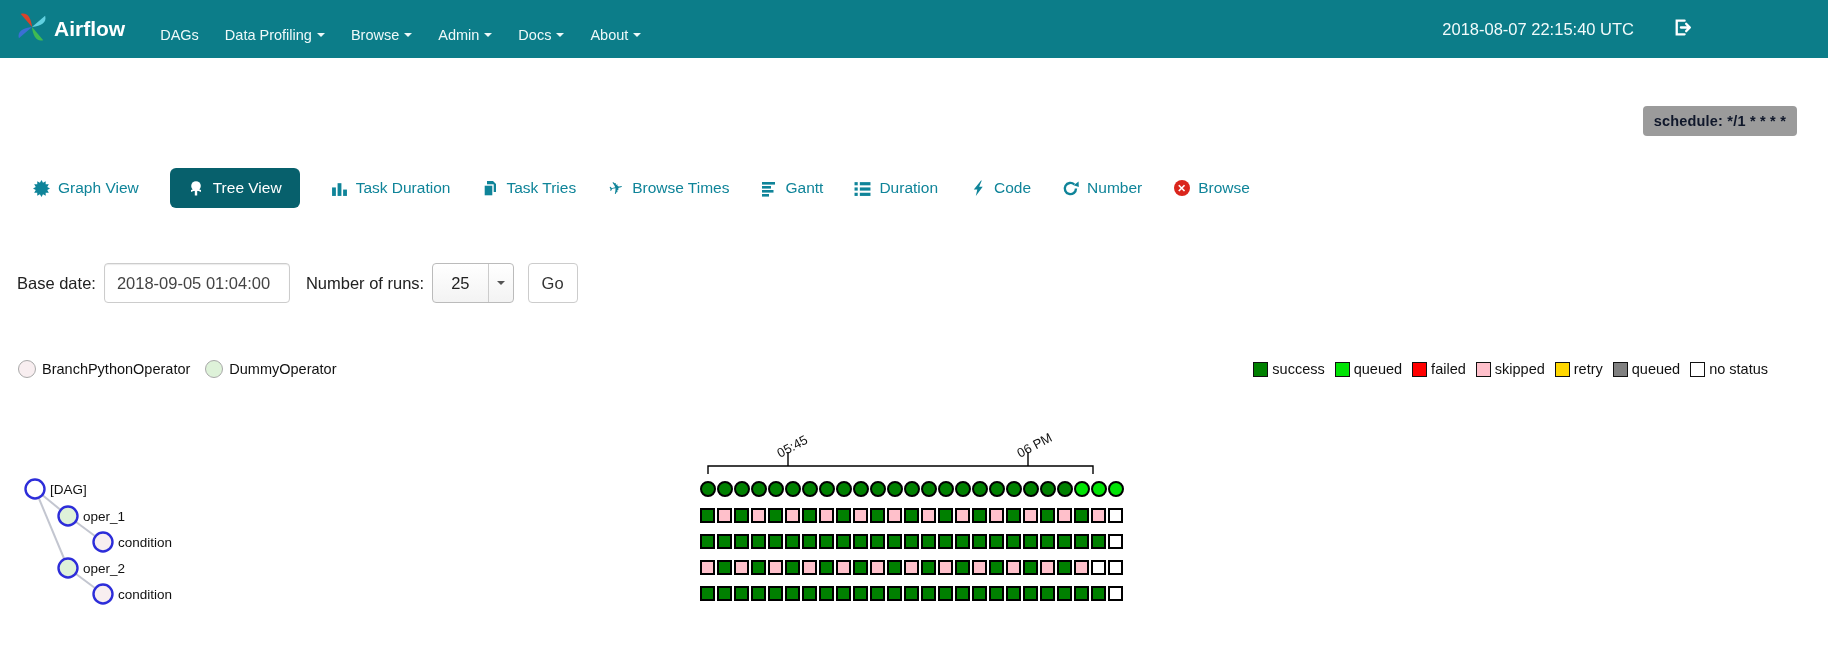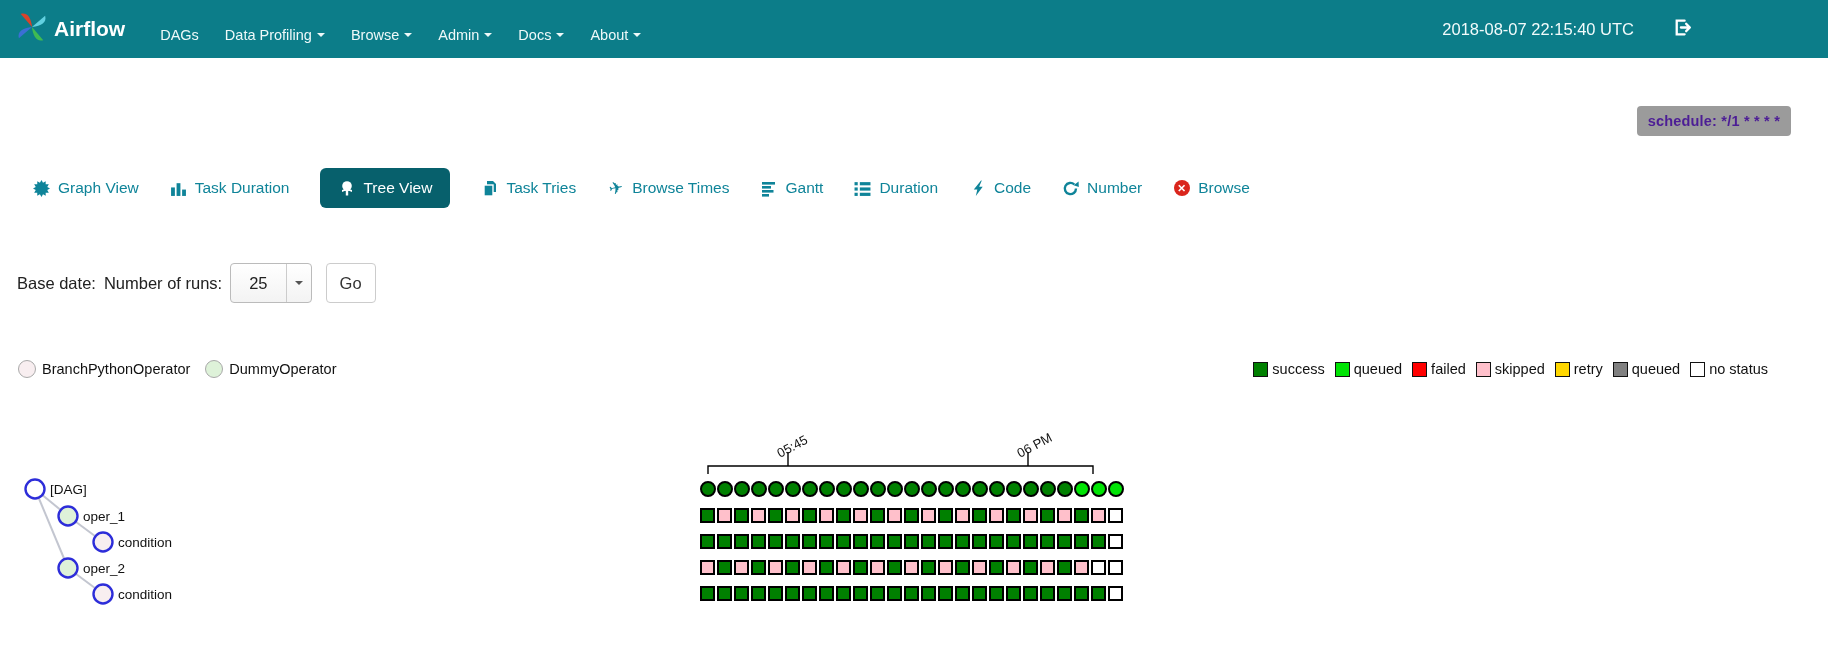--- a/index.html
+++ b/index.html
@@ -20,21 +20,21 @@
   
   .dag-header{position:absolute;top:124px;left:18px;display:flex;align-items:center;gap:12px;}
   .toggle{position:relative;width:40px;height:30px;background:#05576b;border:1px solid #033f4e;
           border-radius:5px 3px 3px 5px;color:#fff;font-size:13.5px;font-weight:bold;
           display:flex;align-items:center;justify-content:center;cursor:pointer;}
   .toggle .knob{position:absolute;right:-11px;top:2px;width:9px;height:24px;background:#fff;
           border:1px solid #bbb;border-radius:3px;box-shadow:0 1px 2px rgba(0,0,0,.25);}
   .dag-title-wrap{margin-left:12px;font-size:28px;font-weight:bold;letter-spacing:-0.3px;}
   .dag-prefix{color:#b3b3b3;}
   .dag-name{color:#383838;}
-  .schedule-badge{position:absolute;top:106px;right:37px;background:#9b9b9b;color:#4c1d95;
+  .schedule-badge{position:absolute;top:106px;right:31px;background:#9b9b9b;color:#0f172a;
           font-size:14.5px;font-weight:bold;padding:7px 11px;border-radius:4px;letter-spacing:.2px;}
 
   
   .tabs{position:absolute;top:168px;left:33px;display:flex;align-items:center;gap:31px;}
   .tab{display:flex;align-items:center;gap:8px;color:#0f8499;font-size:15.5px;cursor:pointer;
        padding:11px 0;border-radius:6px;white-space:nowrap;}
   .tab.active{background:#07606c;color:#fff;padding:11px 18px;}
   .tab-icon{display:inline-flex;align-items:center;justify-content:center;width:17px;height:17px;}
   .tab-icon svg{display:block;}
   .plane-glyph{font-size:17px;line-height:1;transform:rotate(-12deg);display:inline-block;}
@@ -136,39 +136,39 @@
 
   <div class="tabs" id="tabs">
       <div class="tab">
         <span class="tab-icon">
           <svg width="17" height="17" viewBox="0 0 16 16">
             <polygon fill="currentColor" points="16,8 13.4,9.4 14.9,12 11.9,12 12,14.9 9.4,13.4 8,16 6.5,13.4 4,14.9 4,12 1.1,12 2.6,9.4 0,8 2.6,6.5 1.1,4 4,4 4,1.1 6.5,2.6 8,0 9.4,2.6 12,1.1 11.9,4 14.9,4 13.4,6.5"></polygon>
           </svg>
         </span>
         <span>Graph View</span>
       </div>
+      <div class="tab active">
+        <span class="tab-icon">
+          <svg width="16" height="17" viewBox="0 0 16 17">
+            <circle cx="8" cy="6" r="4.8" fill="currentColor"></circle>
+            <rect x="6.8" y="8" width="2.4" height="7.5" fill="currentColor"></rect>
+            <path d="M3 12 Q8 9.5 13 12 L13 10 Q8 8 3 10 Z" fill="currentColor"></path>
+          </svg>
+        </span>
+        <span>Tree View</span>
+      </div>
       <div class="tab">
         <span class="tab-icon">
           <svg width="17" height="17" viewBox="0 0 16 16">
             <rect x="1" y="7" width="3.6" height="8" fill="currentColor"></rect>
             <rect x="6.2" y="3" width="3.6" height="12" fill="currentColor"></rect>
             <rect x="11.4" y="9" width="3.6" height="6" fill="currentColor"></rect>
           </svg>
         </span>
         <span>Task Duration</span>
-      </div>
-      <div class="tab active">
-        <span class="tab-icon">
-          <svg width="16" height="17" viewBox="0 0 16 17">
-            <circle cx="8" cy="6" r="4.8" fill="currentColor"></circle>
-            <rect x="6.8" y="8" width="2.4" height="7.5" fill="currentColor"></rect>
-            <path d="M3 12 Q8 9.5 13 12 L13 10 Q8 8 3 10 Z" fill="currentColor"></path>
-          </svg>
-        </span>
-        <span>Tree View</span>
       </div>
       <div class="tab">
         <span class="tab-icon">
           <svg width="16" height="17" viewBox="0 0 16 17">
             <path d="M5 1 H11 L14 4 V12 H5 Z" fill="currentColor"></path>
             <rect x="2" y="5" width="9" height="11" fill="currentColor" stroke="#fff" stroke-width="1.4"></rect>
           </svg>
         </span>
         <span>Task Tries</span>
       </div>
@@ -222,20 +222,21 @@
       <div class="tab">
         <span class="tab-icon">
           <span class="circle-x">✕</span>
         </span>
         <span>Browse</span>
       </div>
     </div>
 
   <div class="controls">
     <span class="ctl-label">Base date:</span>
+    <input class="base-date-input" value="2018-09-05 01:04:00" style="">
     <span class="ctl-label">Number of runs:</span>
     <span class="select">
       <span class="select-value">25</span>
       <span class="select-caret-box">
         <span class="caret"></span>
       </span>
     </span>
     <button class="go-button">Go</button>
   </div>
 

